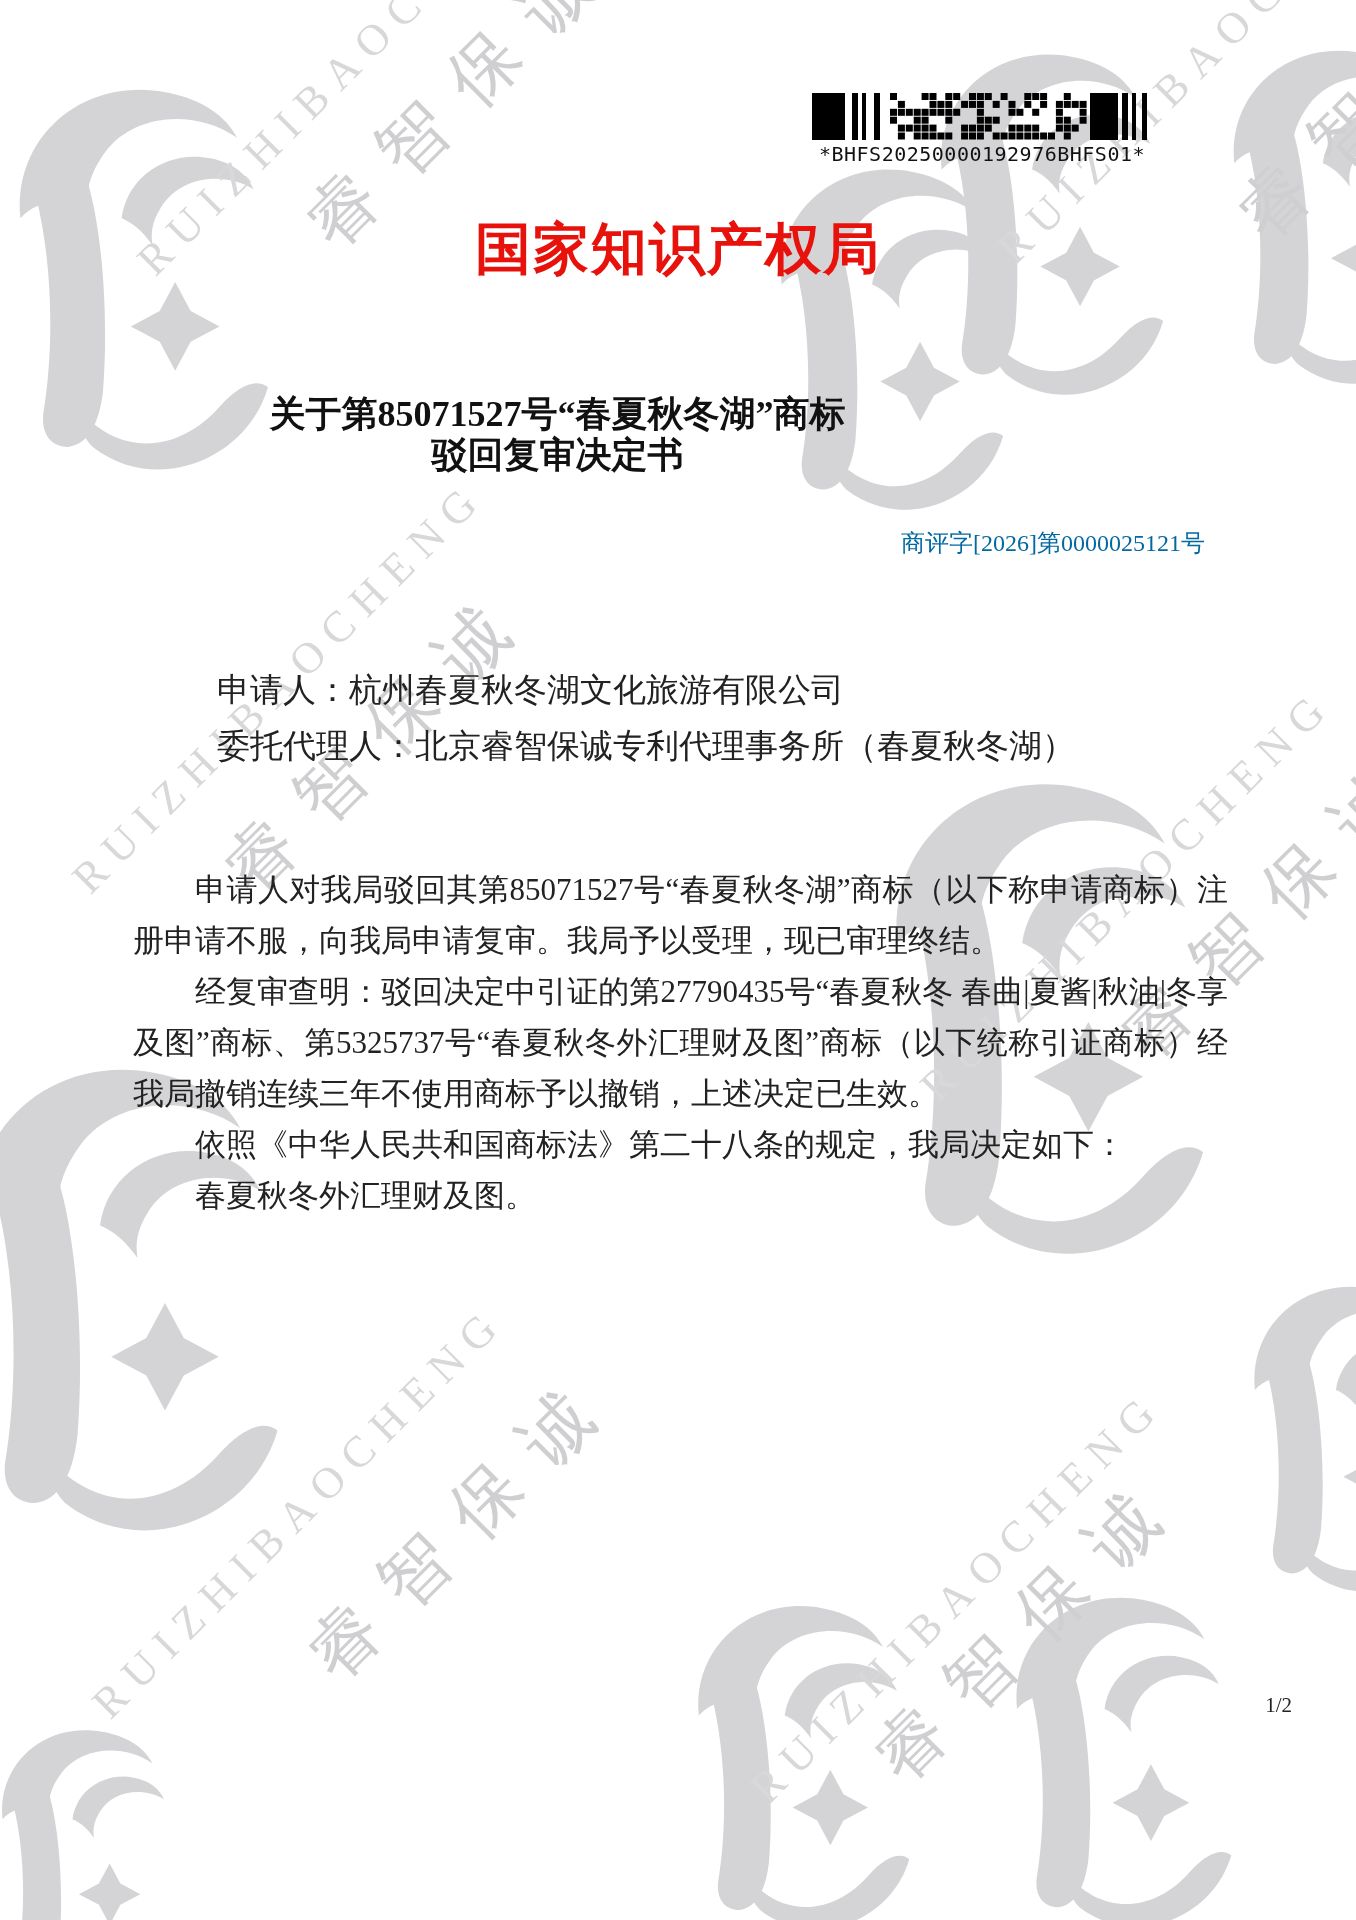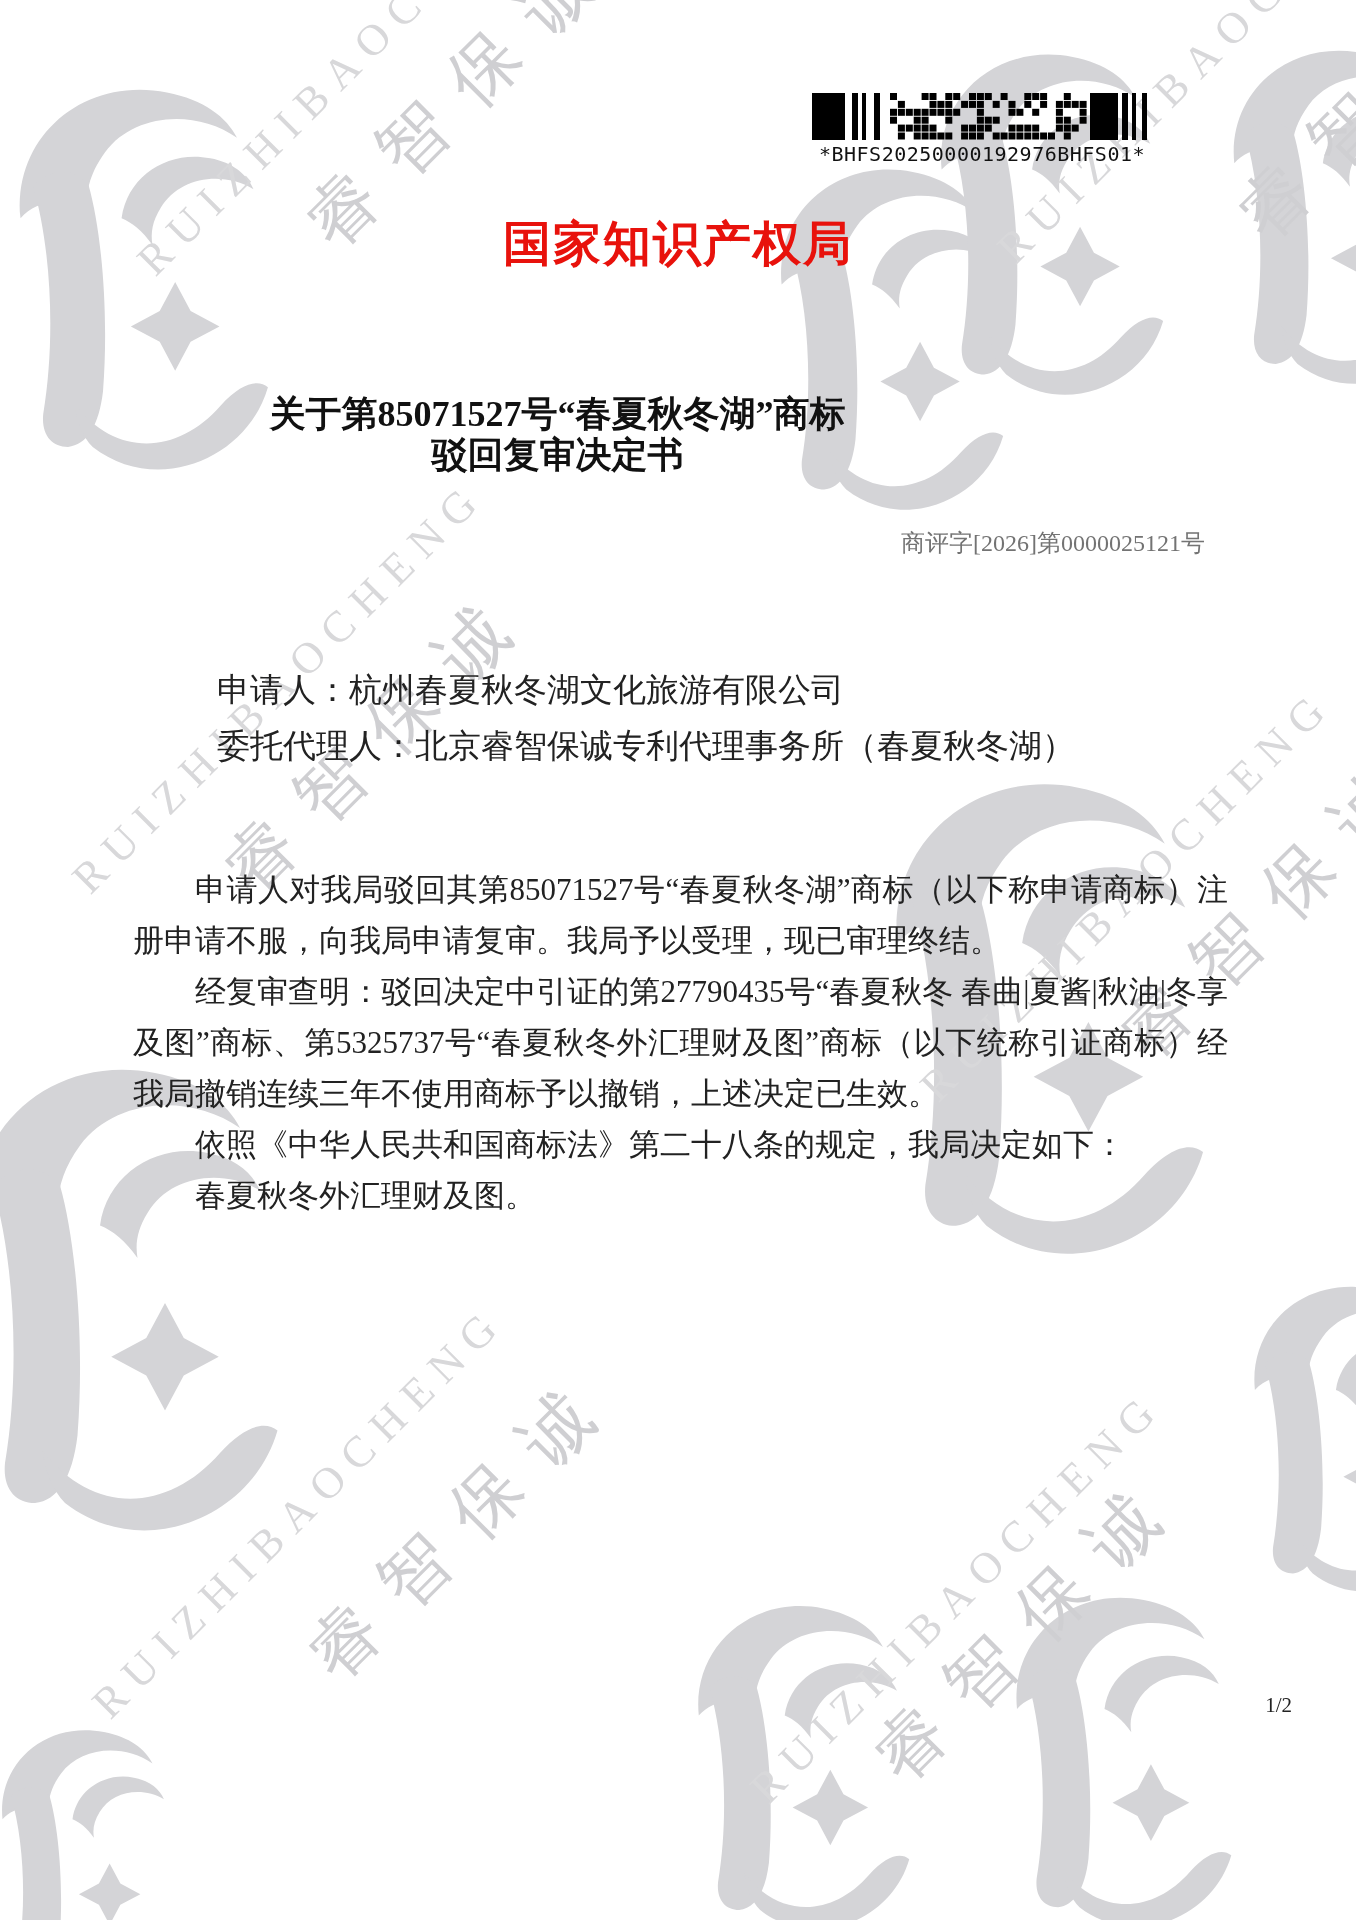--- a/index.html
+++ b/index.html
@@ -33,31 +33,31 @@
   #barcode-svg{position:absolute;left:812px;top:93px;}
   #barcode-caption{
     position:absolute;left:782px;top:142px;width:400px;
     text-align:center;
     font-family:"DejaVu Sans Mono","Liberation Mono",monospace;
     font-size:20px;letter-spacing:0.5px;color:#111;
   }
   #agency-title{
     position:absolute;left:0;top:212px;width:1356px;
     text-align:center;
-    font-size:48px;font-weight:bold;letter-spacing:2px;
+    font-size:56px;font-weight:bold;letter-spacing:2px;
     color:#e8120c;
   }
   #doc-title{
     position:absolute;left:0;top:394px;width:1115px;
     text-align:center;
     font-size:36px;font-weight:bold;line-height:41px;color:#111;
   }
   #case-number{
     position:absolute;right:151px;top:527px;
-    font-size:24px;color:#737373;
+    font-size:24px;color:#0369a1;
   }
   #party-block{
     position:absolute;left:217px;top:662px;width:1010px;
     font-size:33px;line-height:56px;color:#222;
   }
   #body-block{
     position:absolute;left:133px;top:828px;width:1095px;
     font-size:31px;line-height:51px;color:#222;
     text-align:justify;
     margin-top:36px;

